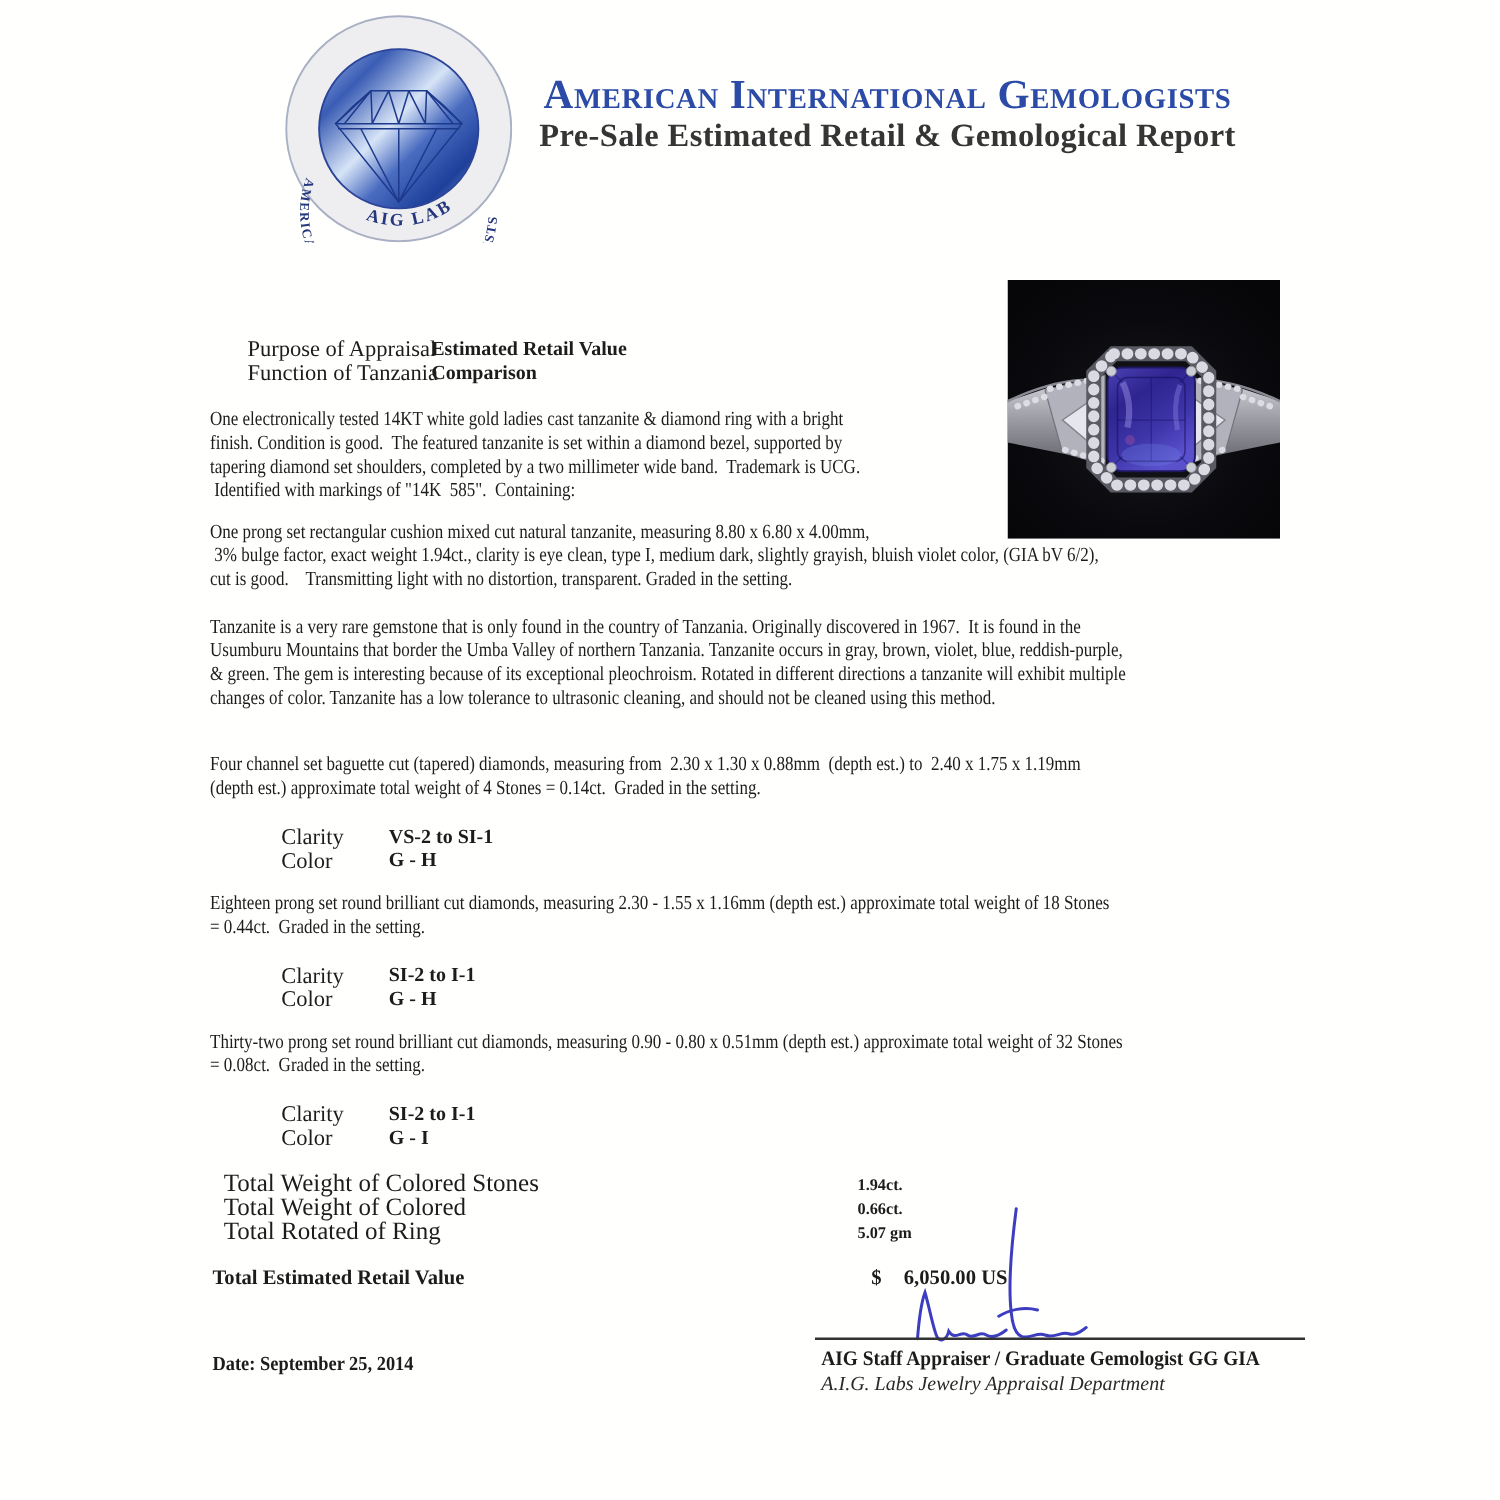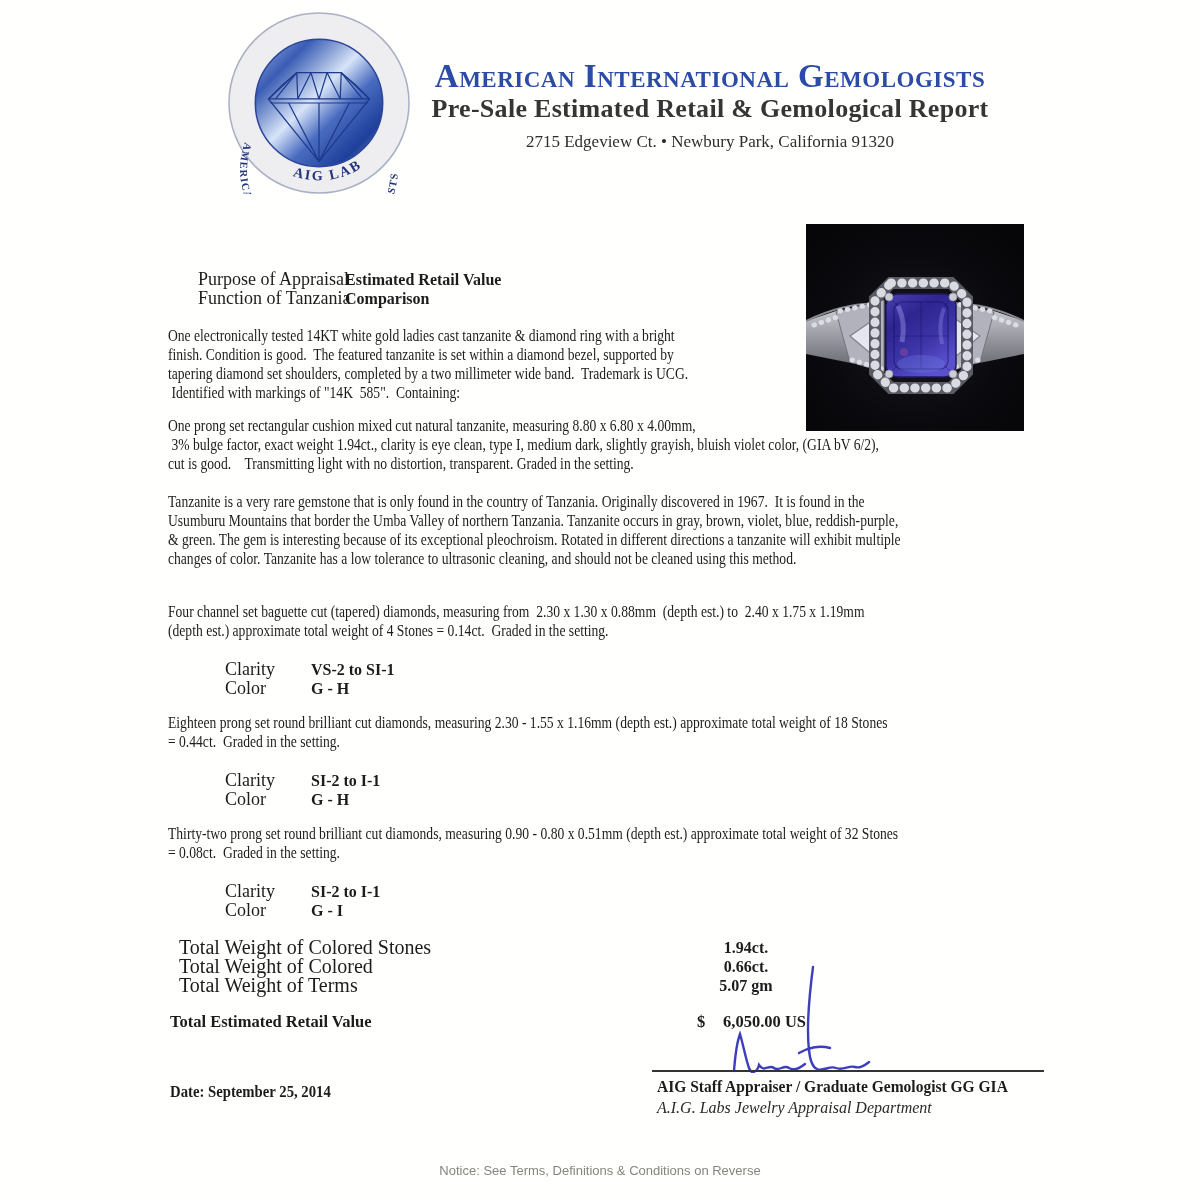--- a/index.html
+++ b/index.html
@@ -23,21 +23,21 @@
   .addr1 { top:132px; }
   .addr2 { top:151px; }
 
   
   .para { font-size:16px; line-height:19px; transform:scaleX(0.85); transform-origin:0 0; }
   .para > div { white-space:pre; }
   .lbl { font-size:18px; line-height:19px;margin-left:28px; }
   .val-b { font-size:16px; line-height:19px; font-weight:700; }
 
   .tot-label { left:179px; font-size:20px; line-height:19px; }
-  .tot-value { left:686px; width:120px; text-align:center; font-size:16px; font-weight:700; line-height:19px; }
+  .tot-value { left:686px; width:120px; text-align:left; font-size:13px; font-weight:700; line-height:19px; }
 
   .retail-label { left:170px; top:1012px; font-size:16.5px; font-weight:700; }
   .currency { left:697px; top:1012px; font-size:16.5px; font-weight:700; }
   .retail-value { left:686px; width:120px; top:1012px; text-align:right; font-size:16.5px; font-weight:700; }
 
   
   .sig-line { left:652px; top:1070px; width:392px; height:2px; background:#333333; }
   .appraiser { left:657px; top:1077px; font-size:16.5px; font-weight:700; transform:scaleX(0.94); transform-origin:0 0; white-space:pre; }
   .department { left:657px; top:1099px; font-size:16px; font-style:italic; color:#2a2a2a; white-space:pre; }
   .date-line { left:170px; top:1083px; font-size:16px; font-weight:700; transform:scaleX(0.92); transform-origin:0 0; white-space:pre; }
@@ -76,21 +76,20 @@
     <text font-family="Liberation Serif, serif" font-size="10.5" font-weight="700" fill="#24367c" letter-spacing="1.1">
       <textPath href="#arcTop" startOffset="2%">AMERICAN INTERNATIONAL GEMOLOGISTS</textPath>
     </text>
     <text font-family="Liberation Serif, serif" font-size="14" font-weight="700" fill="#24367c" letter-spacing="2">
       <textPath href="#arcBottom" startOffset="22%">AIG LABS</textPath>
     </text>
   </svg>
 
   <div class="abs org-title">American International Gemologists</div>
   <div class="abs report-title">Pre-Sale Estimated Retail &amp; Gemological Report</div>
-  <div class="abs addr addr1">2715 Edgeview Ct.  •  Newbury Park, California 91320</div>
 
   <svg class="abs" style="left:806px; top:224px;" width="218" height="207" viewBox="0 0 218 207">
     <defs>
       <radialGradient id="bgGrad" cx="50%" cy="55%" r="75%">
         <stop offset="0%" stop-color="#17171d"></stop>
         <stop offset="55%" stop-color="#0a0a0e"></stop>
         <stop offset="100%" stop-color="#050507"></stop>
       </radialGradient>
       <linearGradient id="stoneGrad" x1="0" y1="0" x2="0.55" y2="1">
         <stop offset="0%" stop-color="#4a40b2"></stop>
@@ -190,34 +189,33 @@
     </div>
   <div class="abs lbl" style="left:197px; top:882px;">Clarity</div>
   <div class="abs val-b" style="left:311px; top:882px;">SI-2 to I-1</div>
   <div class="abs lbl" style="left:197px; top:901px;">Color</div>
   <div class="abs val-b" style="left:311px; top:901px;">G - I</div>
 
   <div class="abs tot-label" style="top:938px;">Total Weight of Colored Stones</div>
   <div class="abs tot-value" style="top:938px;">1.94ct.</div>
   <div class="abs tot-label" style="top:957px;">Total Weight of Colored</div>
   <div class="abs tot-value" style="top:957px;">0.66ct.</div>
-  <div class="abs tot-label" style="top:976px;">Total Weight of Terms</div>
+  <div class="abs tot-label" style="top:976px;">Total Rotated of Ring</div>
   <div class="abs tot-value" style="top:976px;">5.07 gm</div>
 
   <div class="abs retail-label">Total Estimated Retail Value</div>
   <div class="abs currency">$</div>
   <div class="abs retail-value">6,050.00 US</div>
 
   <svg class="abs" style="left:640px; top:950px;" width="260" height="130" viewBox="640 950 260 130">
     <g stroke="#3d3dc0" stroke-width="2.4" fill="none" stroke-linecap="round">
       <path d="M813,967 C810,990 806,1025 809,1050 C810,1060 812,1067 817,1069 C823,1072 830,1065 836,1068 C843,1071 849,1065 855,1067 C861,1069 866,1064 869,1062"></path>
       <path d="M799,1053 C807,1048 819,1045 830,1048"></path>
       <path d="M734,1071 C735,1058 737,1042 740,1034 C743,1044 746,1060 749,1068 C751,1074 757,1073 759,1065 C764,1073 769,1064 774,1068 C779,1072 784,1064 789,1068 C794,1071 800,1068 805,1064"></path>
     </g>
   </svg>
   <div class="abs sig-line"></div>
   <div class="abs appraiser">AIG Staff Appraiser / Graduate Gemologist GG GIA</div>
   <div class="abs department">A.I.G. Labs Jewelry Appraisal Department</div>
   <div class="abs date-line">Date: September 25, 2014</div>
 
-  <div class="abs notice">Notice: See Terms, Definitions &amp; Conditions on Reverse</div>
 
 </div>
 
 </body></html>

